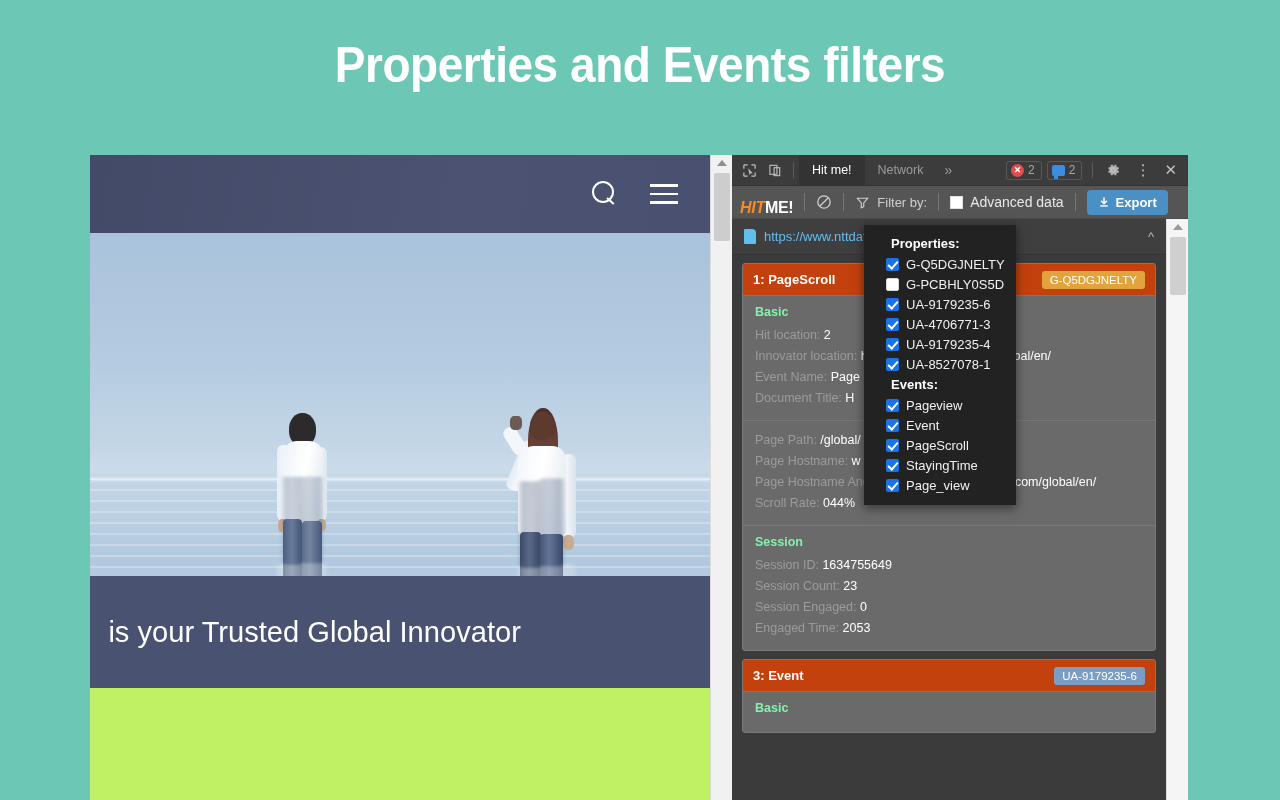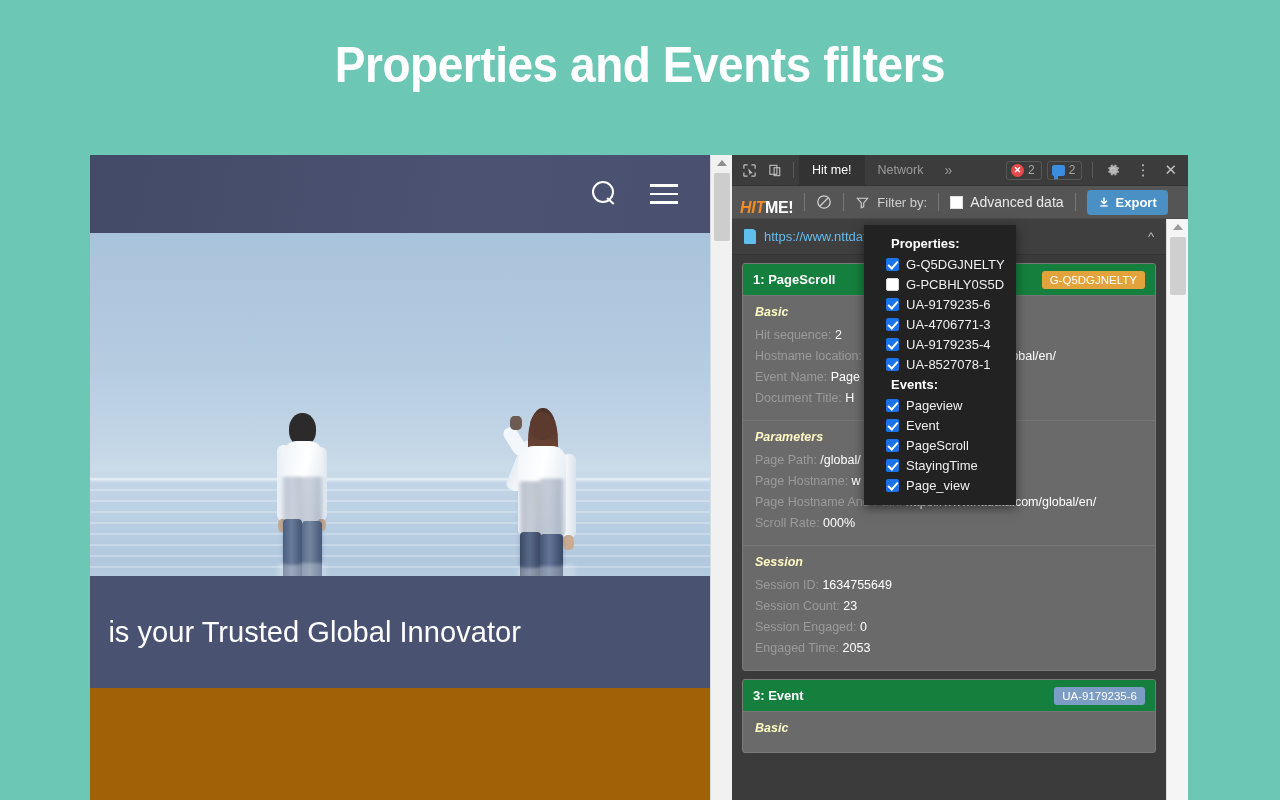--- a/index.html
+++ b/index.html
@@ -27,21 +27,21 @@
     width: 1098px; height: 645px;
     display: flex;
     background: #3d4560;
     overflow: hidden;
   }
 
   
   .viewport {
     position: relative;
     width: 620px; height: 645px;
-    background: #a16207;
+    background: #bef264;
     overflow: hidden;
   }
   .site-header {
     height: 78px; width: 100%;
     background: linear-gradient(100deg,#434a68 0%,#4c5372 60%,#4a5170 100%);
     display: flex; align-items: center; justify-content: flex-end;
     padding-right: 32px; gap: 32px;
   }
   .ico-search { width: 26px; height: 26px; position: relative; }
   .ico-search::before {
@@ -202,35 +202,35 @@
   }
   .file-ico { width: 12px; height: 15px; background: #5fc0ee; border-radius: 1px 4px 1px 1px; flex: none; }
   .url-txt { color: #63bdf0; font-size: 13px; flex: 1; overflow: hidden; white-space: nowrap; }
   .chev-up { color: #b9b9b9; font-size: 13px; }
 
   .card {
     margin: 8px 10px 0 10px; background: #6a6a6a;
     border: 1px solid #7a7a7a; border-radius: 3px; overflow: hidden;
   }
   .card-head {
-    height: 32px; background: #15803d; display: flex; align-items: center;
+    height: 32px; background: #c2410c; display: flex; align-items: center;
     justify-content: space-between; padding: 0 10px;
     border-bottom: 1px solid #777;
   }
   .card-title { color: #ffffff; font-size: 13px; font-weight: bold; }
   .pill {
     font-size: 11.5px; border-radius: 3px; padding: 3px 8px; color: #fff;
   }
   .pill.amber { background: #e2a33c; }
   .pill.blue  { background: #7b9dc4; }
   .sect {
     padding: 9px 12px 11px 12px; border-bottom: 1px solid #777;
   }
   .sect:last-child { border-bottom: none; }
-  .sect-title { color: #fef9c3; font-size: 12.5px; font-weight: bold; margin-bottom: 6px; font-style: italic; }
+  .sect-title { color: #86efac; font-size: 12.5px; font-weight: bold; margin-bottom: 6px; }
   .kv { font-size: 12.5px; line-height: 21px; white-space: nowrap; overflow: hidden; }
   .kv .k { color: #9b9b9b; }
   .kv .v { color: #ffffff; }
 
   
   .dt-scroll {
     width: 22px; background: #f5f5f5; border-left: 1px solid #dedede; position: relative; flex: none;
   }
   .dt-scroll .arrow-up {
     position: absolute; left: 50%; top: 5px; transform: translateX(-50%);
@@ -421,32 +421,31 @@
         </div>
 
         <div class="card">
           <div class="card-head">
             <span class="card-title">1: PageScroll</span>
             <span class="pill amber">G-Q5DGJNELTY</span>
           </div>
 
           <div class="sect">
             <div class="sect-title">Basic</div>
-            <div class="kv"><span class="k">Hit sequence:</span> <span class="v">2</span></div>
-            <div class="kv"><span class="k">Hostname location:</span> <span class="v">https://www.nttdata.com/global/en/</span></div>
+            <div class="kv"><span class="k">Hit location:</span> <span class="v">2</span></div>
+            <div class="kv"><span class="k">Innovator location:</span> <span class="v">https://www.nttdata.com/global/en/</span></div>
             <div class="kv"><span class="k">Event Name:</span> <span class="v">Page</span></div>
             <div class="kv"><span class="k">Document Title:</span> <span class="v">H</span></div>
           </div>
 
           <div class="sect">
-            <div class="sect-title">Parameters</div>
             <div class="kv"><span class="k">Page Path:</span> <span class="v">/global/</span></div>
             <div class="kv"><span class="k">Page Hostname:</span> <span class="v">w</span></div>
             <div class="kv"><span class="k">Page Hostname And Path:</span> <span class="v">https://www.nttdata.com/global/en/</span></div>
-            <div class="kv"><span class="k">Scroll Rate:</span> <span class="v">000%</span></div>
+            <div class="kv"><span class="k">Scroll Rate:</span> <span class="v">044%</span></div>
           </div>
 
           <div class="sect">
             <div class="sect-title">Session</div>
             <div class="kv"><span class="k">Session ID:</span> <span class="v">1634755649</span></div>
             <div class="kv"><span class="k">Session Count:</span> <span class="v">23</span></div>
             <div class="kv"><span class="k">Session Engaged:</span> <span class="v">0</span></div>
             <div class="kv"><span class="k">Engaged Time:</span> <span class="v">2053</span></div>
           </div>
         </div>

